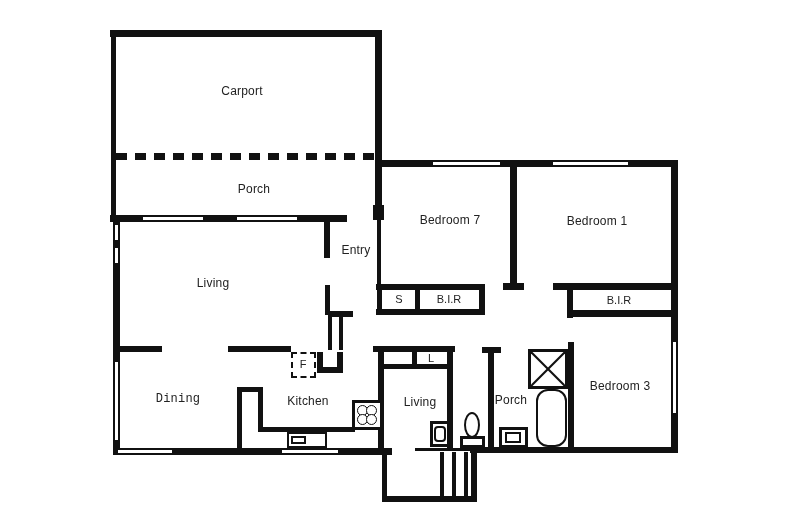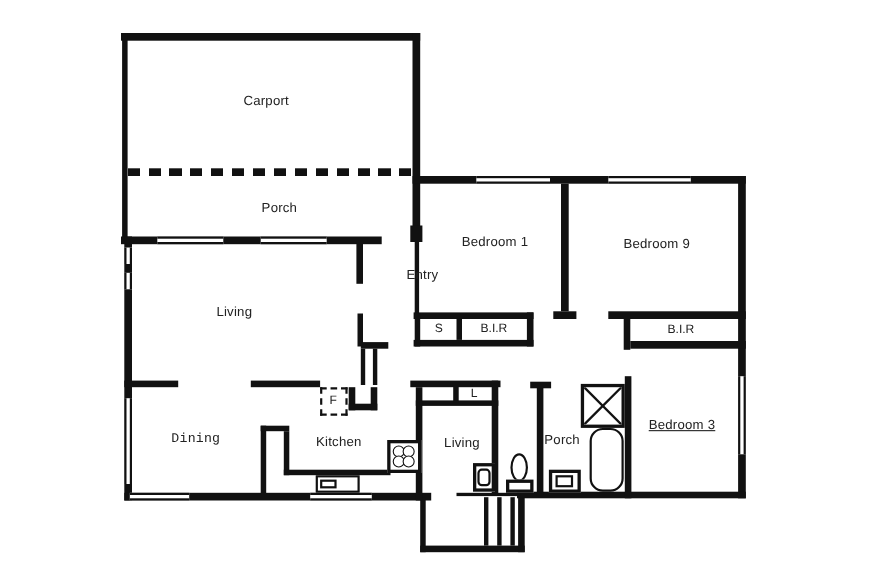--- a/index.html
+++ b/index.html
@@ -148,28 +148,28 @@
   <div class="fix shower" style="left:528px;top:349px;width:40px;height:40px;">
     <svg viewBox="0 0 40 40" preserveAspectRatio="none">
       <line x1="0" y1="0" x2="40" y2="40" stroke="#111111" stroke-width="2.5"></line>
       <line x1="40" y1="0" x2="0" y2="40" stroke="#111111" stroke-width="2.5"></line>
     </svg>
   </div>
 
   <div class="room-label" style="left:242px;top:91px;text-align:right;">Carport</div>
   <div class="room-label" style="left:254px;top:189px;">Porch</div>
   <div class="room-label" style="left:213px;top:283px;">Living</div>
-  <div class="room-label" style="left:356px;top:250px;margin-left:28px;">Entry</div>
-  <div class="room-label" style="left:450px;top:220px;">Bedroom 1</div>
-  <div class="room-label" style="left:597px;top:221px;">Bedroom 9</div>
+  <div class="room-label" style="left:356px;top:250px;">Entry</div>
+  <div class="room-label" style="left:450px;top:220px;">Bedroom 7</div>
+  <div class="room-label" style="left:597px;top:221px;">Bedroom 1</div>
   <div class="room-label" style="left:178px;top:399px;font-family:Liberation Mono, monospace;">Dining</div>
   <div class="room-label" style="left:308px;top:401px;">Kitchen</div>
   <div class="room-label" style="left:420px;top:402px;">Living</div>
   <div class="room-label" style="left:511px;top:400px;">Porch</div>
-  <div class="room-label" style="left:620px;top:386px;text-decoration:underline;">Bedroom 3</div>
+  <div class="room-label" style="left:620px;top:386px;">Bedroom 3</div>
 
   <div class="closet-label" style="left:399px;top:299px;">S</div>
   <div class="closet-label" style="left:449px;top:299px;">B.I.R</div>
   <div class="closet-label" style="left:619px;top:300px;">B.I.R</div>
   <div class="closet-label" style="left:431px;top:358px;">L</div>
   <div class="closet-label" style="left:303px;top:364px;">F</div>
 
 </div>
 
 </body></html>

